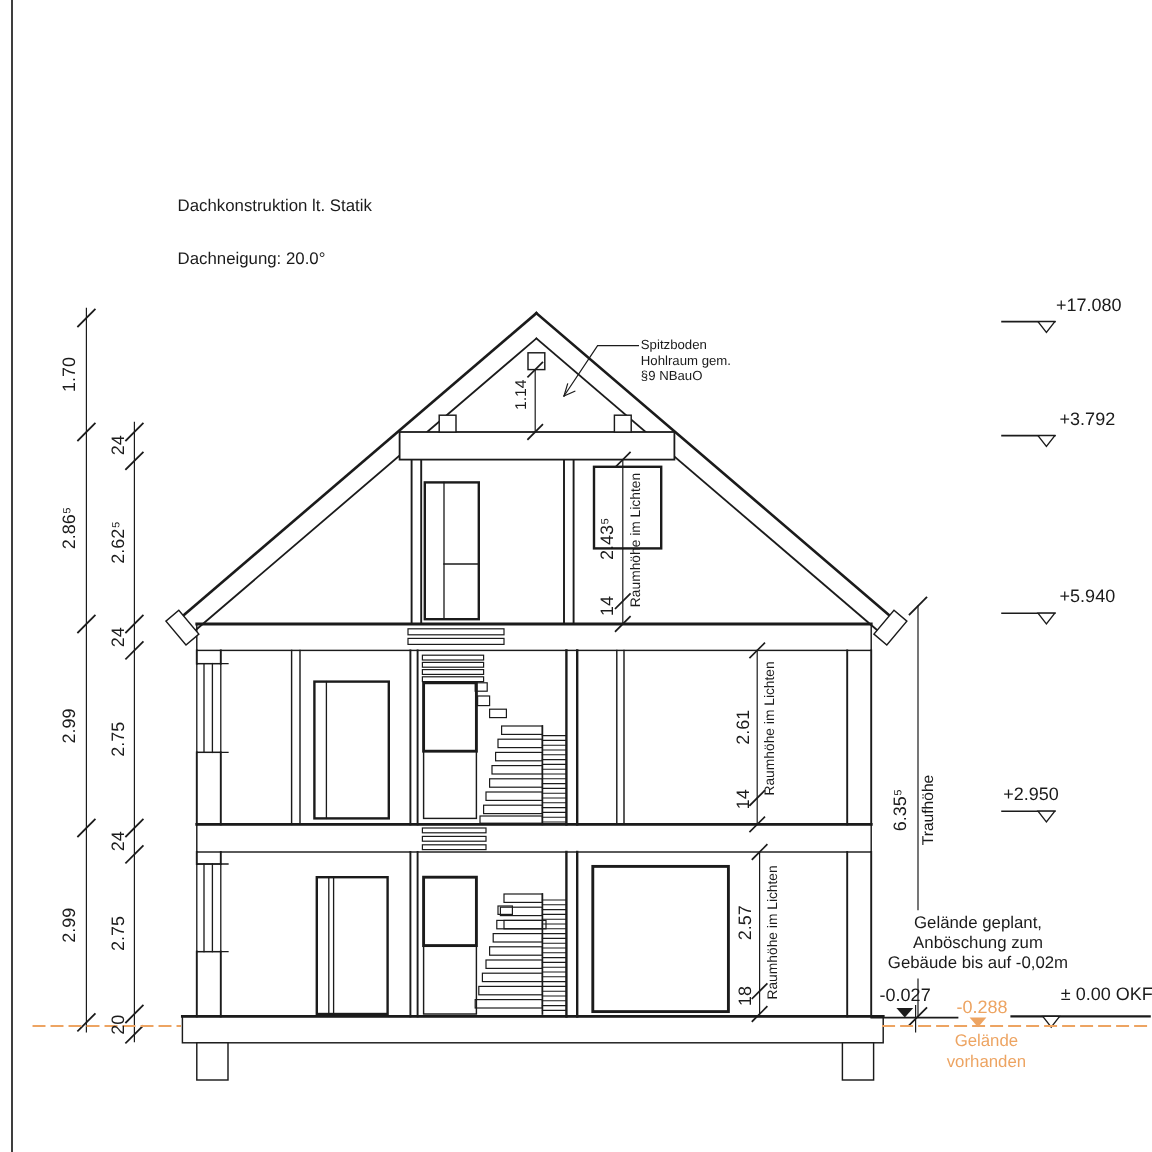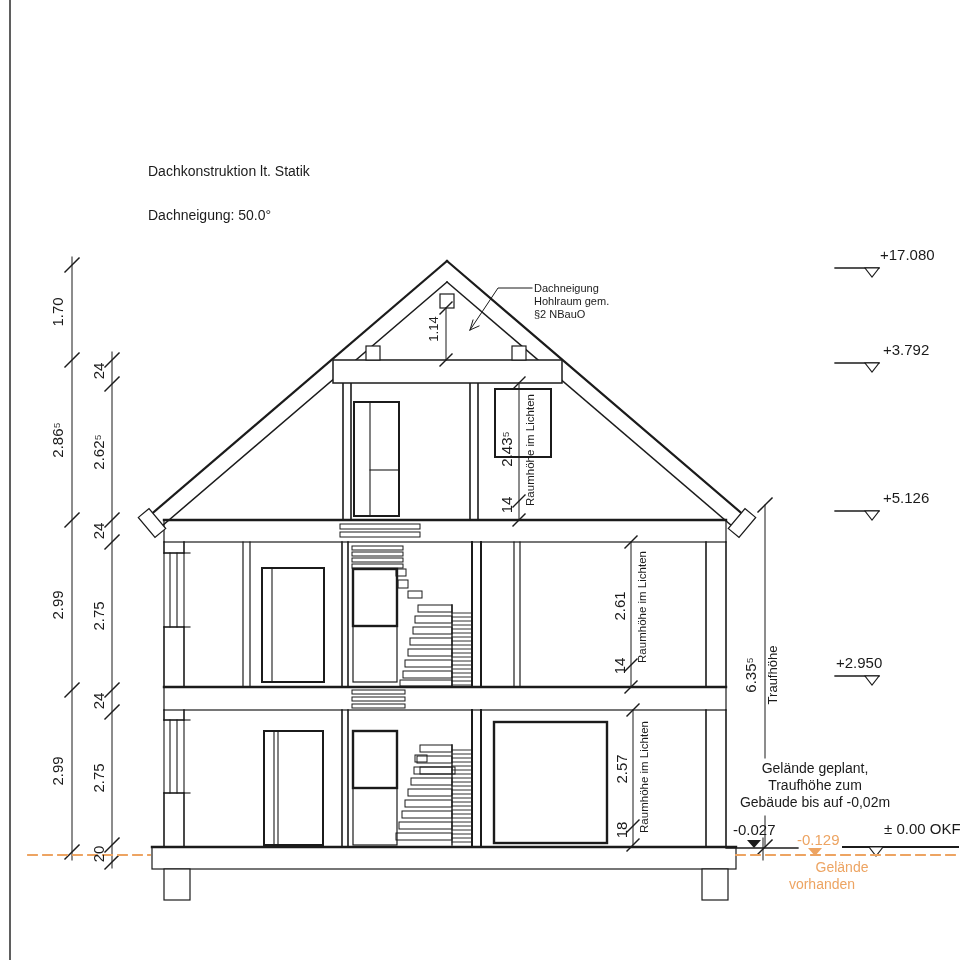--- a/index.html
+++ b/index.html
@@ -258,39 +258,39 @@
   </g>
 
   <g stroke="#eda462" stroke-width="1.8">
     <line x1="28" y1="855" x2="150" y2="855" stroke-dasharray="9 6"></line>
     <line x1="736" y1="855" x2="958" y2="855" stroke-dasharray="9 6"></line>
     <path d="M808 848 L822 848 L815 856 Z" fill="#eda462" stroke="none"></path>
   </g>
 </svg>
 
 <div class="lbl" style="left:148px;top:163px">Dachkonstruktion lt. Statik</div>
-<div class="lbl" style="left:148px;top:207px">Dachneigung: 50.0°</div>
-
-<div class="lbl tiny" style="left:534px;top:282px">Dachneigung</div>
+<div class="lbl" style="left:148px;top:207px">Dachneigung: 20.0°</div>
+
+<div class="lbl tiny" style="left:534px;top:282px">Spitzboden</div>
 <div class="lbl tiny" style="left:534px;top:295px">Hohlraum gem.</div>
-<div class="lbl tiny" style="left:534px;top:308px">§2 NBauO</div>
+<div class="lbl tiny" style="left:534px;top:308px">§9 NBauO</div>
 <div class="lbl rot" style="left:434px;top:329px;font-size:13px">1.14</div>
 
 <div class="lbl dim" style="left:880px;top:246px">+17.080</div>
 <div class="lbl dim" style="left:883px;top:341px">+3.792</div>
-<div class="lbl dim" style="left:883px;top:489px">+5.126</div>
+<div class="lbl dim" style="left:883px;top:489px">+5.940</div>
 <div class="lbl dim" style="left:836px;top:654px">+2.950</div>
 <div class="lbl dim" style="left:884px;top:820px">± 0.00 OKF</div>
 <div class="lbl dim" style="left:733px;top:821px">-0.027</div>
-<div class="lbl dim orange" style="left:797px;top:831px">-0.129</div>
+<div class="lbl dim orange" style="left:797px;top:831px">-0.288</div>
 
 <div class="lbl ctr" style="left:815px;top:760px">Gelände geplant,</div>
-<div class="lbl ctr" style="left:815px;top:777px">Traufhöhe zum</div>
+<div class="lbl ctr" style="left:815px;top:777px">Anböschung zum</div>
 <div class="lbl ctr" style="left:815px;top:794px">Gebäude bis auf -0,02m</div>
-<div class="lbl ctr orange" style="left:842px;top:859px">Gelände</div>
+<div class="lbl ctr orange" style="left:822px;top:859px">Gelände</div>
 <div class="lbl ctr orange" style="left:822px;top:876px">vorhanden</div>
 
 <div class="lbl rot dim" style="left:751px;top:675px">6.35⁵</div>
 <div class="lbl rot" style="left:773px;top:675px;font-size:13px">Traufhöhe</div>
 
 <div class="lbl rot dim" style="left:58px;top:312px">1.70</div>
 <div class="lbl rot dim" style="left:58px;top:440px">2.86⁵</div>
 <div class="lbl rot dim" style="left:58px;top:605px">2.99</div>
 <div class="lbl rot dim" style="left:58px;top:771px">2.99</div>
 

